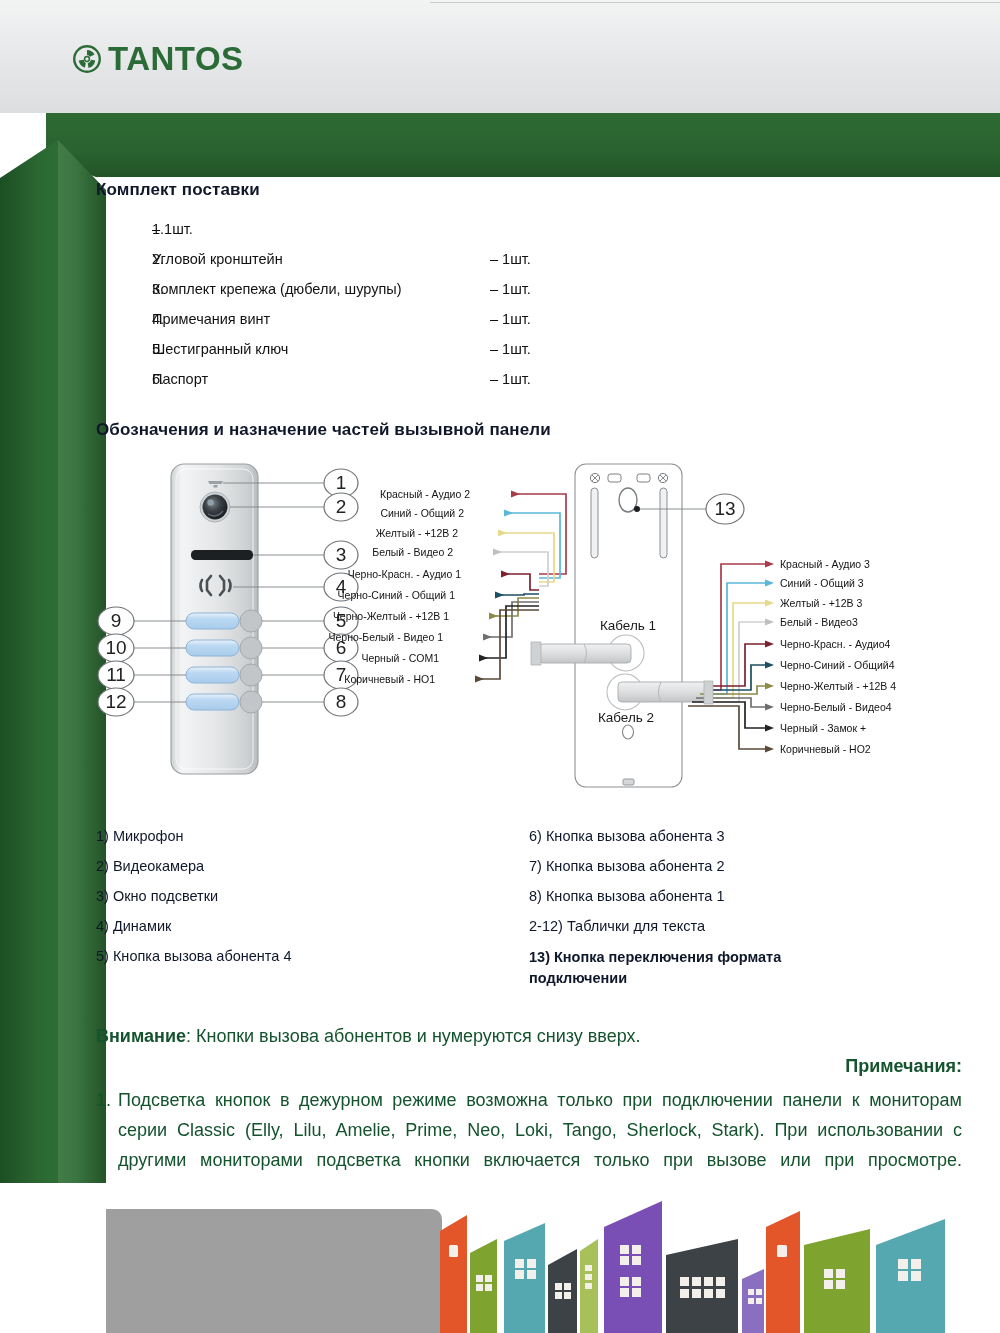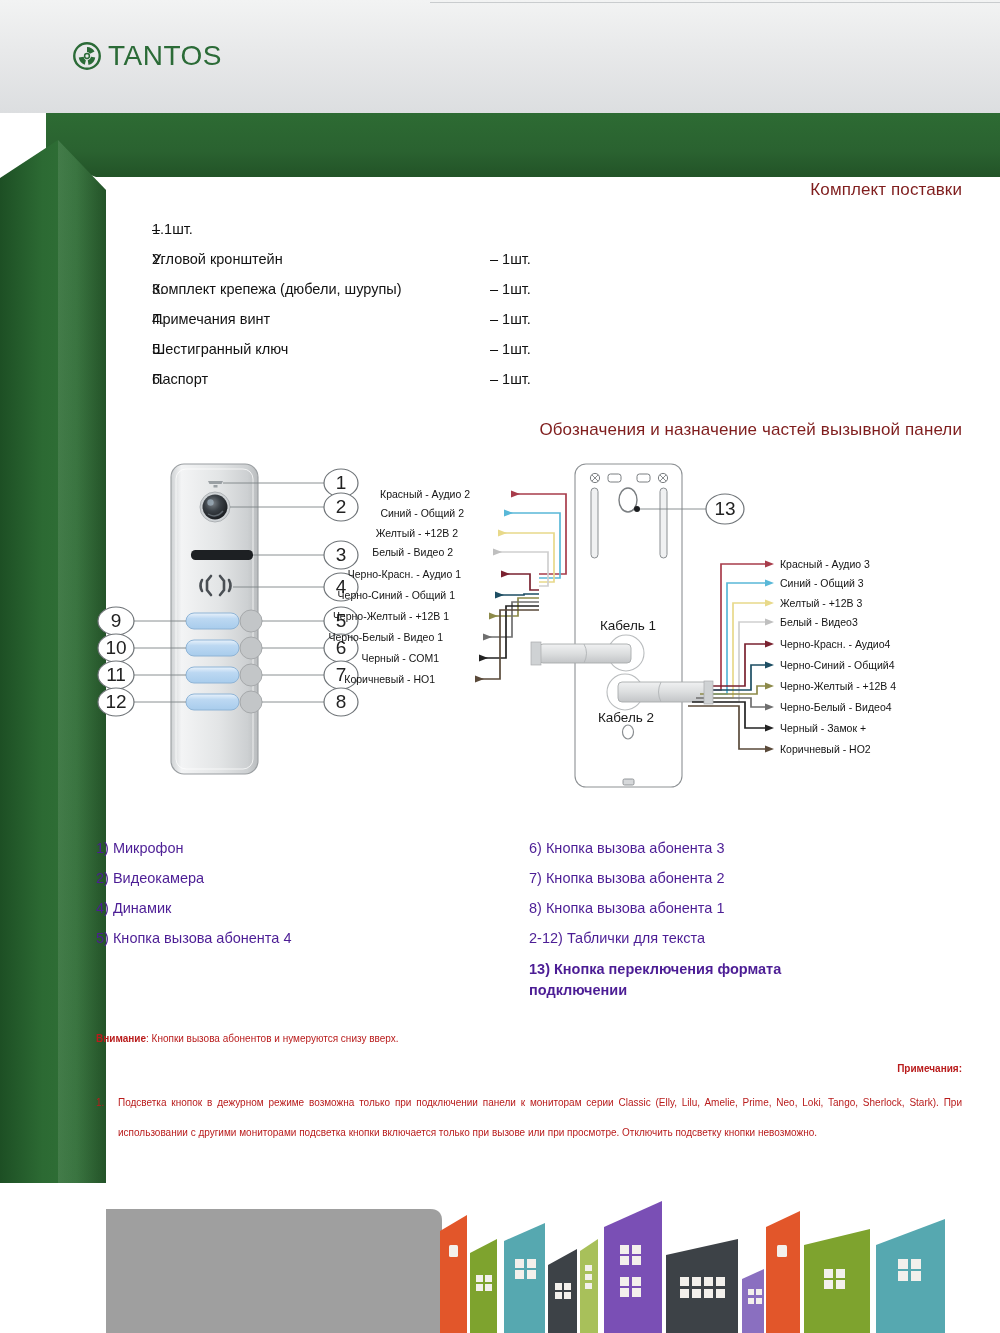--- a/index.html
+++ b/index.html
@@ -35,22 +35,22 @@
   }
   .logo {
     position: absolute;
     left: 72px; top: 40px;
     display: flex;
     align-items: center;
     gap: 6px;
   }
   .logo-mark { width: 30px; height: 30px; display:block; }
   .logo-text {
-    font-size: 28px;
-    font-weight: normal;
+    font-size: 33px;
+    font-weight: bold;
     letter-spacing: 0.5px;
     color: #2b6b37;
     font-family: "Liberation Sans", sans-serif;
   }
 
   
   .green-band {
     position: absolute;
     left: 0; top: 113px;
     width: 1000px; height: 64px;
@@ -74,24 +74,23 @@
 
   
   .content {
     position: absolute;
     left: 96px; top: 180px;
     width: 866px;
   }
   h2.section-title {
     margin: 0 0 14px 0;
     font-size: 17px;
-    font-weight: normal;
-    color: #7f1d1d;
+    font-weight: bold;
+    color: #0f172a;
     letter-spacing: 0.1px;
-    text-align: right;
   }
 
   
   .supply-list { margin: 0 0 26px 0; }
   .supply-row {
     display: flex;
     align-items: baseline;
     font-size: 14.5px;
     line-height: 30px;
     color: #111;
@@ -105,30 +104,30 @@
     position: relative;
     width: 866px;
     height: 345px;
     margin-top: 6px;
   }
   .diagram svg { display: block; }
 
   
   .legend {
     display: flex;
-    margin-top: 34px;
+    margin-top: 22px;
     font-size: 14.5px;
-    color: #4c1d95;
+    color: #0f172a;
   }
   .legend-col { width: 433px; }
   .legend-item { line-height: 30px; }
   .legend-item.two-line { line-height: 21px; padding-top: 6px; font-weight: bold; }
 
   
-  .notes { margin-top: 23px; font-size: 10px; color: #b91c1c; }
+  .notes { margin-top: 32px; font-size: 18px; color: #14532d; }
   .note-attention { line-height: 30px; }
   .note-attention b { font-weight: bold; }
   .note-head { line-height: 30px; font-weight: bold; text-align: right; }
   .note-body {
     display: flex;
     margin-top: 4px;
   }
   .note-index { width: 22px; flex: none; line-height: 30px; }
   .note-text {
     flex: 1;
@@ -426,20 +425,21 @@
         <g>
           <rect x="608" y="227" width="9" height="23" fill="#cfd2d4" stroke="#a8abad" stroke-width="0.7"></rect>
         </g>
       </svg>
     </div>
 
     <div class="legend">
       <div class="legend-col">
         <div class="legend-item">1) Микрофон</div>
         <div class="legend-item">2) Видеокамера</div>
+        <div class="legend-item">3) Окно подсветки</div>
         <div class="legend-item">4) Динамик</div>
         <div class="legend-item">5) Кнопка вызова абонента 4</div>
       </div>
       <div class="legend-col">
         <div class="legend-item">6) Кнопка вызова абонента 3</div>
         <div class="legend-item">7) Кнопка вызова абонента 2</div>
         <div class="legend-item">8) Кнопка вызова абонента 1</div>
         <div class="legend-item">2-12) Таблички для текста</div>
         <div class="legend-item two-line">
           <div>13) Кнопка переключения формата</div>

